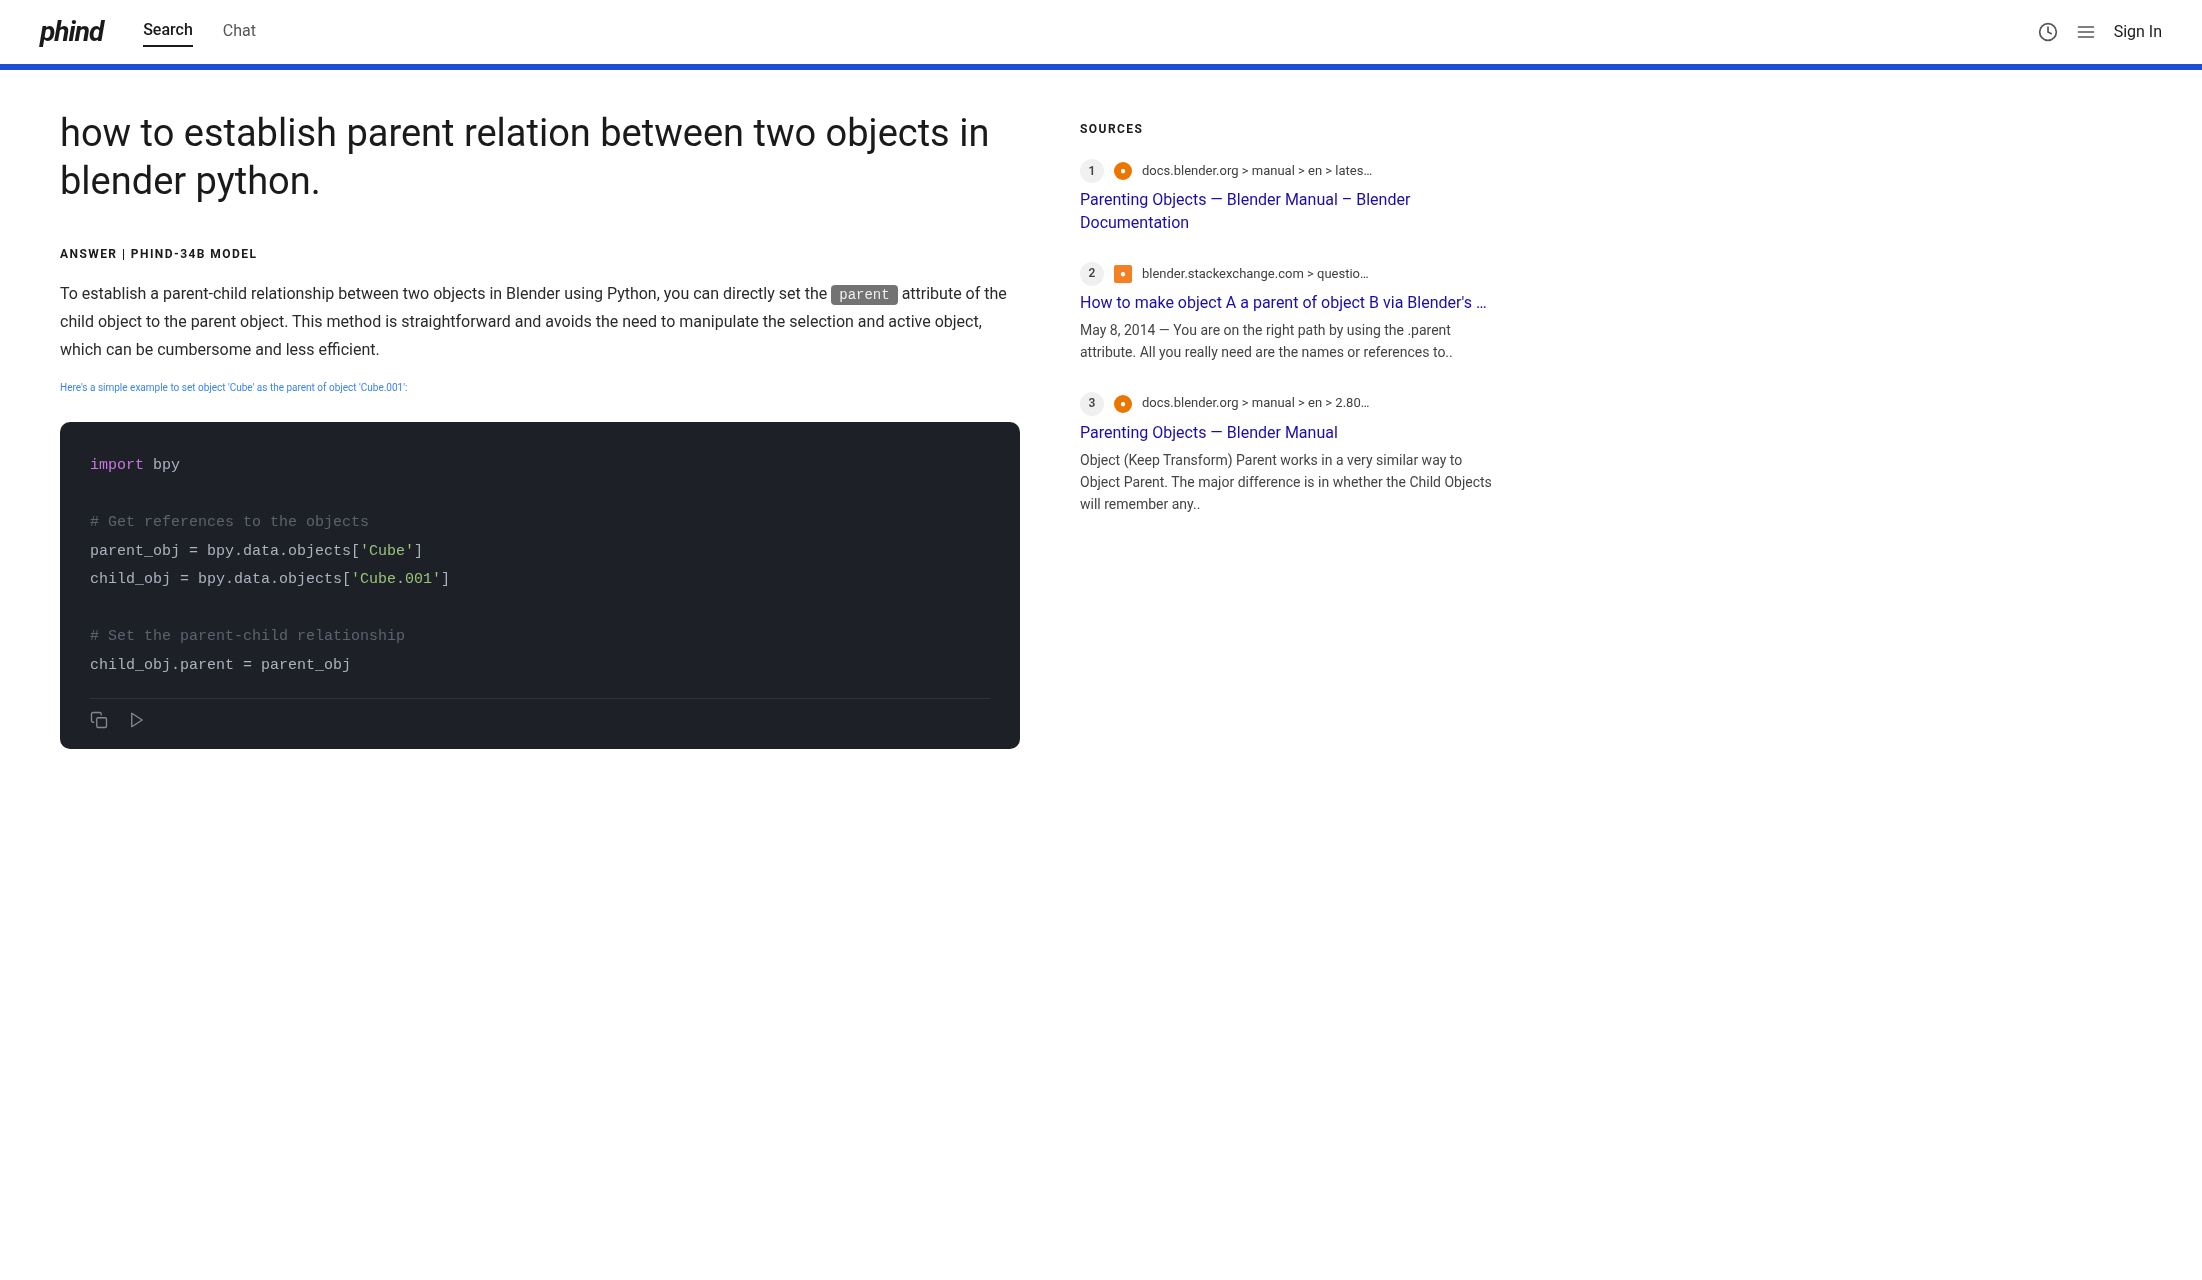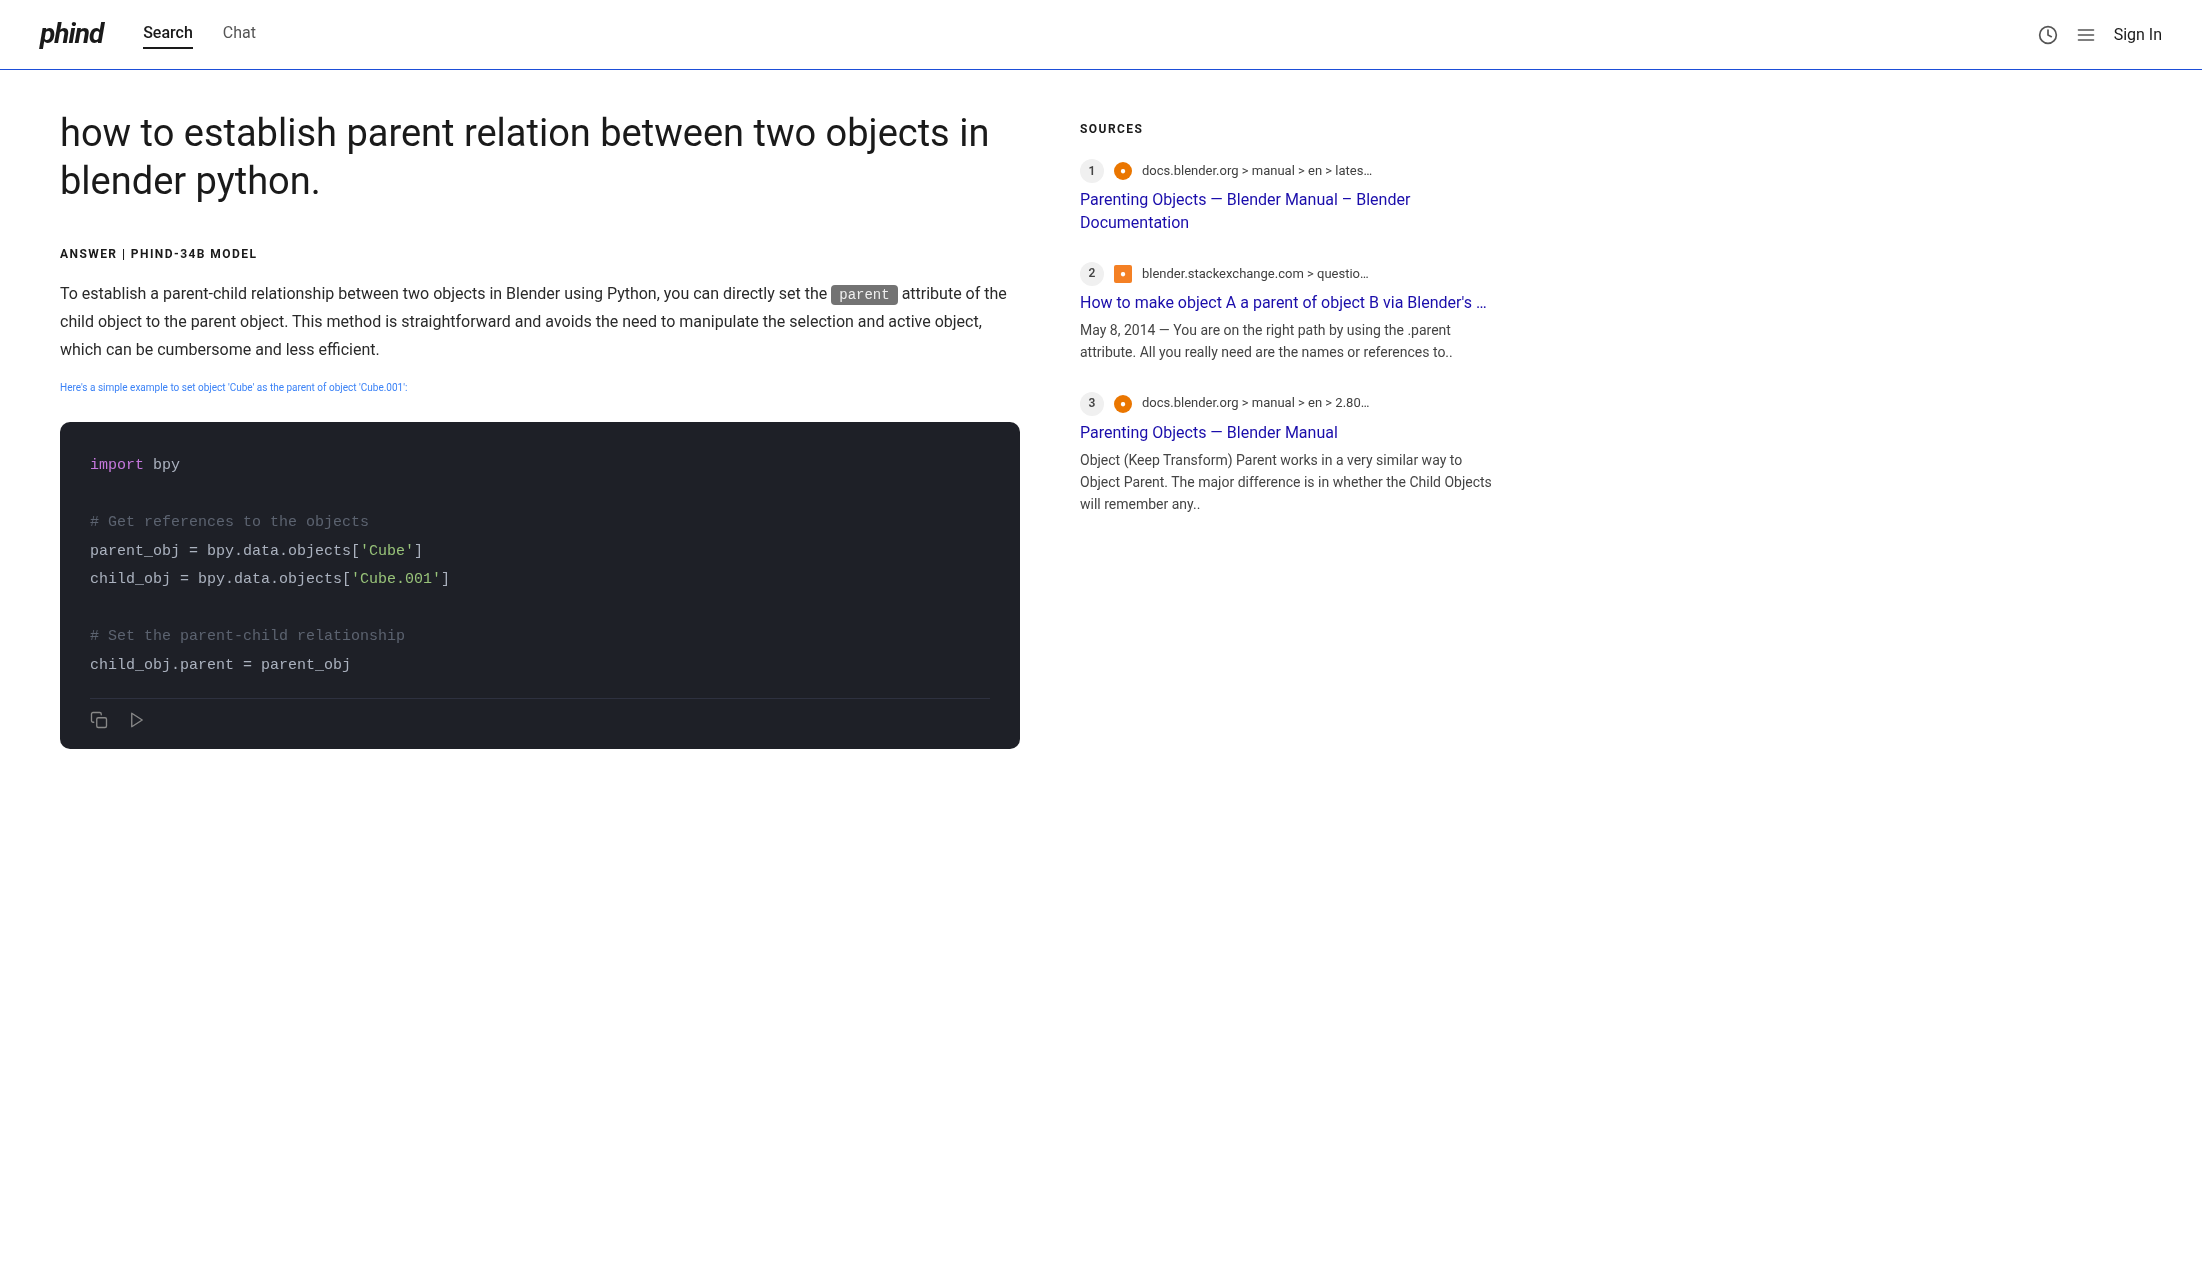--- a/index.html
+++ b/index.html
@@ -9,36 +9,37 @@
       color: #1a1a1a;
       font-size: 16px;
       line-height: 1.6;
     }
     
     .header {
       display: flex;
       align-items: center;
       padding: 0 40px;
       height: 70px;
-      border-bottom: 1px solid #1d4ed8;
+      border-bottom: 6px solid #1d4ed8;
       position: sticky;
       top: 0;
       background: #fff;
       z-index: 100;
     }
     .logo {
       font-size: 28px;
       font-weight: 700;
       color: #1a1a1a;
       letter-spacing: -1px;
       margin-right: 40px;
       font-style: italic;
     }
     .nav {
       display: flex;
+      align-items: center;
       gap: 30px;
       flex: 1;
     }
     .nav-item {
       font-size: 16px;
       cursor: pointer;
       color: #555;
       padding-bottom: 2px;
     }
     .nav-item.active {

